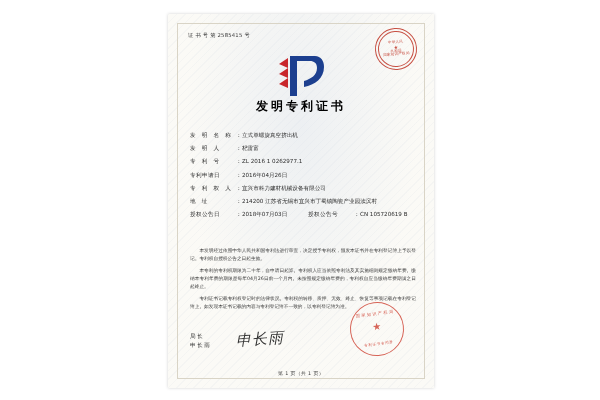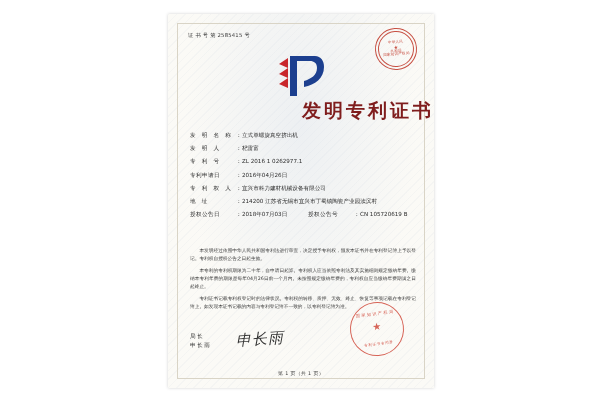--- a/index.html
+++ b/index.html
@@ -103,25 +103,25 @@
     transform: translateX(-50%);
     width: 48px;
     height: 44px;
   }
 
   .doc-title {
     position: absolute;
     left: 0;
     right: 0;
     top: 84px;
-    text-align: right;
+    text-align: center;
     font-family: "DejaVu Sans", "Liberation Sans", sans-serif;
-    font-size: 19px;
+    font-size: 12px;
     font-weight: bold;
-    color: #7f1d1d;
+    color: #000000;
     letter-spacing: 3px;
   }
 
   .fields {
     position: absolute;
     left: 22px;
     right: 18px;
     top: 118px;
   }
   .field-row {

